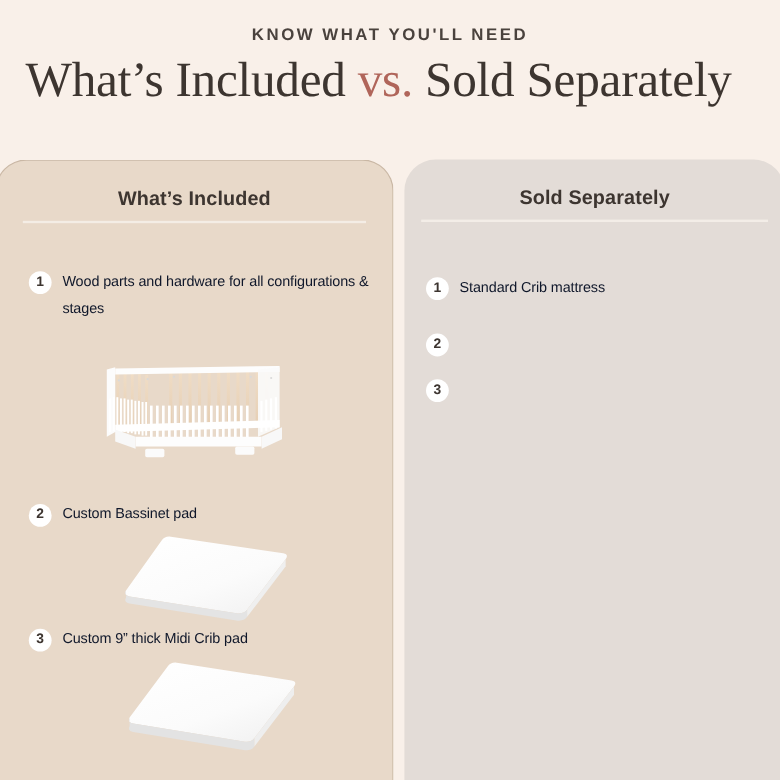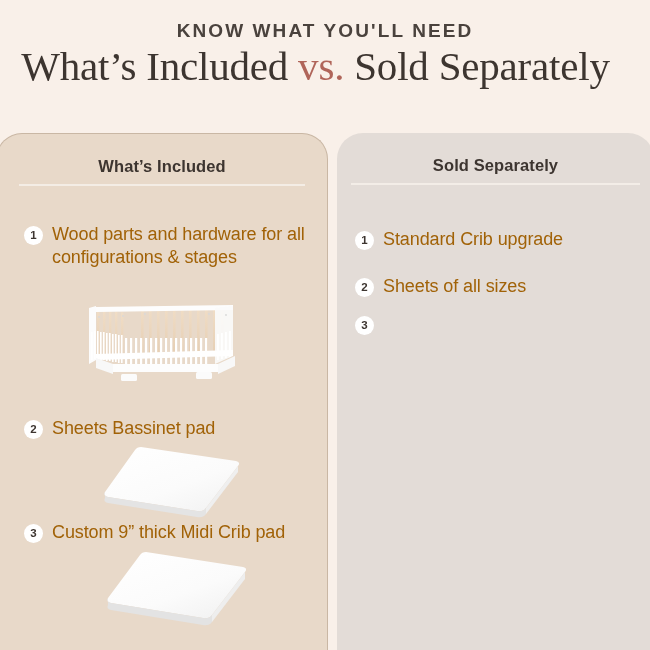--- a/index.html
+++ b/index.html
@@ -29,21 +29,21 @@
     top: 0;
     width: 650px;
     height: 133px;
     text-align: center;
   }
   .eyebrow {
     position: absolute;
     left: 0;
     top: 20px;
     width: 650px;
-    font-size: 19px;
+    font-size: 14px;
     font-weight: 700;
     letter-spacing: 2.1px;
     color: #4a423d;
     text-transform: uppercase;
     font-family: "Liberation Sans", sans-serif;
   }
   .title {
     position: absolute;
     left: 0;
     top: 42px;
@@ -121,23 +121,23 @@
     background: #ffffff;
     color: #3d3530;
     font-size: 11.5px;
     font-weight: 600;
     line-height: 19px;
     text-align: center;
     margin-top: 3px;
   }
   .item-text {
     margin-left: 9px;
-    font-size: 18px;
+    font-size: 12px;
     line-height: 23px;
-    color: #a16207;
+    color: #0f172a;
     letter-spacing: -0.1px;
   }
 
   
   .li-1 { left: 24px; top: 223px; width: 300px; }
   .li-2 { left: 24px; top: 417px; width: 300px; }
   .li-3 { left: 24px; top: 521px; width: 310px; }
 
   
   .ri-1 { left: 355px; top: 228px; width: 290px; }
@@ -272,21 +272,21 @@
         <circle cx="40" cy="18" r="0.9"></circle>
         <circle cx="62" cy="16" r="0.9"></circle>
         <circle cx="126" cy="16" r="0.9"></circle>
         <circle cx="143" cy="17" r="0.9"></circle>
       </g>
     </svg>
   </div>
 
   <div class="item li-2">
     <div class="badge">2</div>
-    <div class="item-text">Sheets Bassinet pad</div>
+    <div class="item-text">Custom Bassinet pad</div>
   </div>
 
   <div class="pad pad-1">
     <svg viewBox="0 0 150 78" width="150" height="78" xmlns="http://www.w3.org/2000/svg">
       <defs>
         <linearGradient id="padtop1" x1="0.1" y1="0" x2="0.9" y2="1">
           <stop offset="0%" stop-color="#ffffff"></stop>
           <stop offset="60%" stop-color="#fbfbfb"></stop>
           <stop offset="100%" stop-color="#f2f2f2"></stop>
         </linearGradient>
@@ -317,25 +317,24 @@
     </svg>
   </div>
 
   <div class="panel panel-right">
     <div class="panel-title">Sold Separately</div>
     <div class="panel-rule"></div>
   </div>
 
   <div class="item ri-1">
     <div class="badge">1</div>
-    <div class="item-text">Standard Crib upgrade</div>
+    <div class="item-text">Standard Crib mattress</div>
   </div>
 
   <div class="item ri-2">
     <div class="badge">2</div>
-    <div class="item-text">Sheets of all sizes</div>
   </div>
 
   <div class="item ri-3">
     <div class="badge">3</div>
   </div>
 
 </div>
 
 </body></html>

